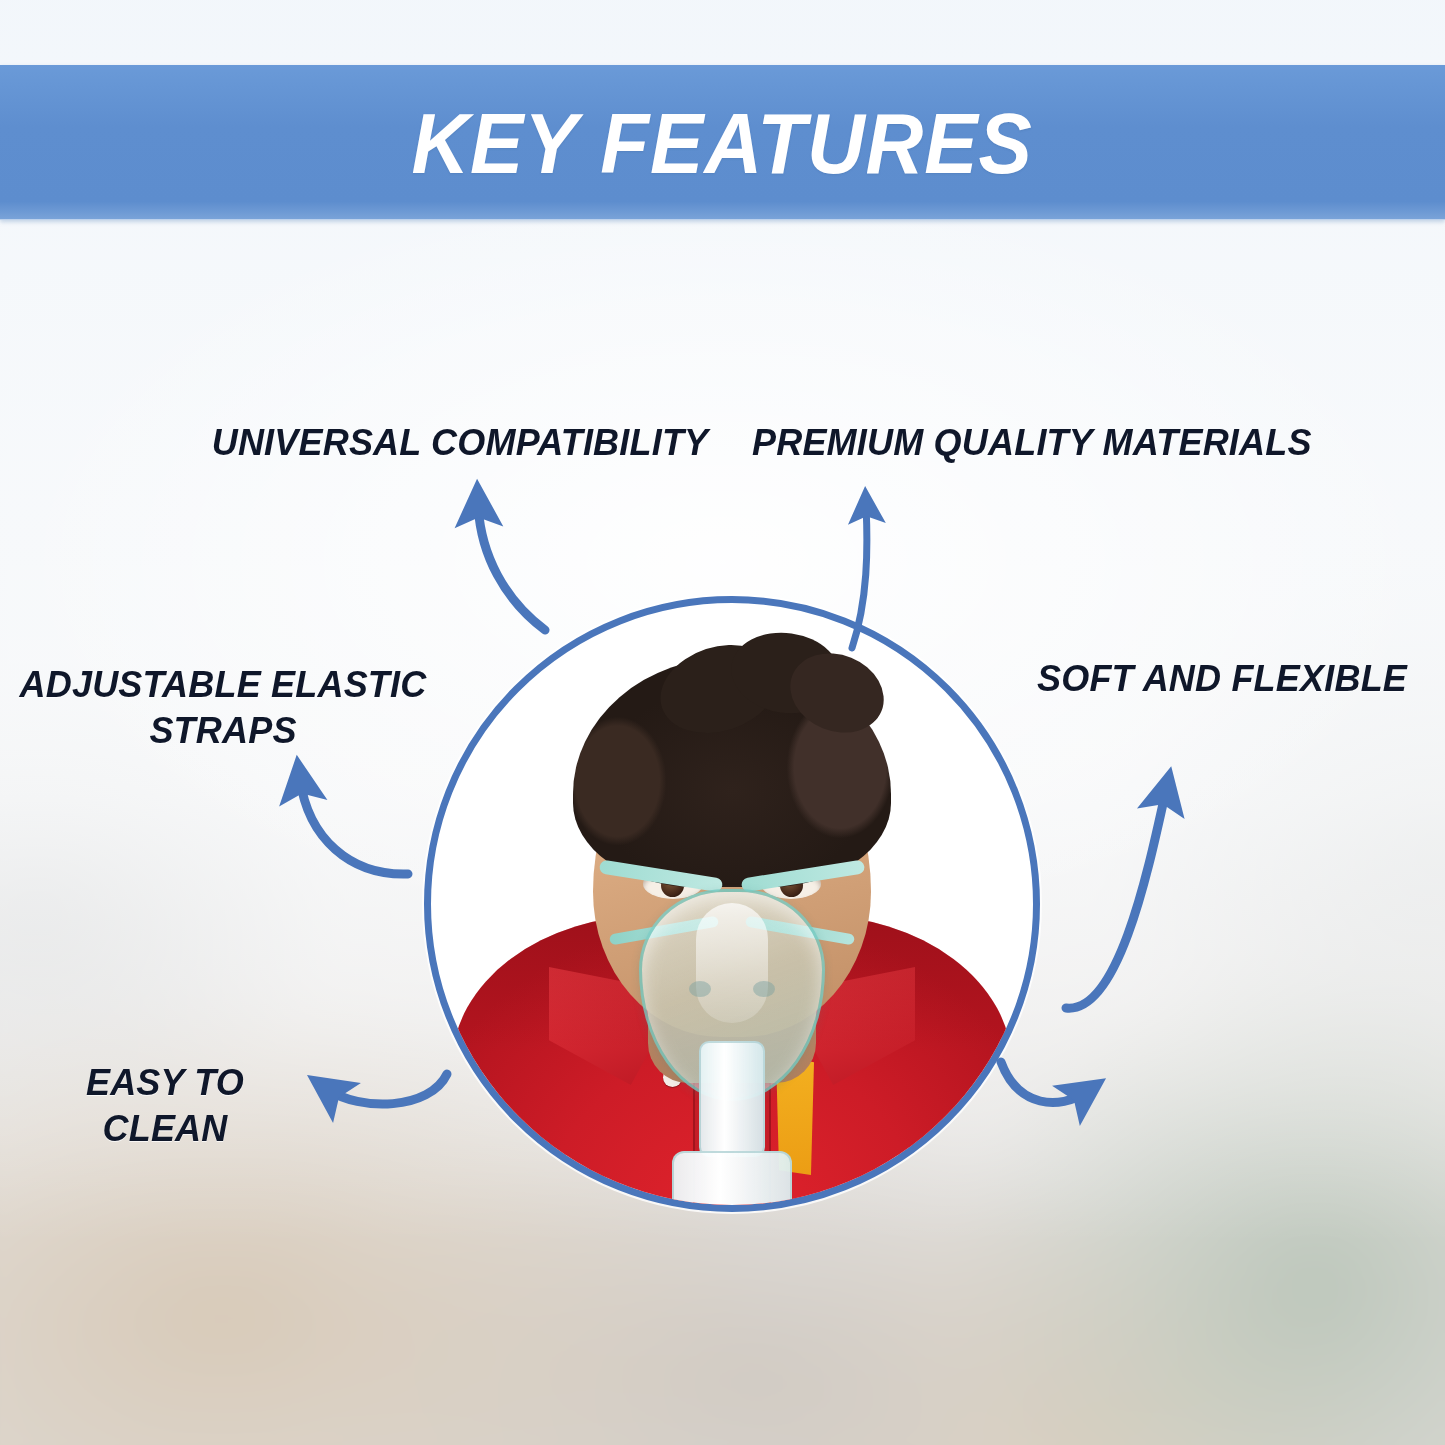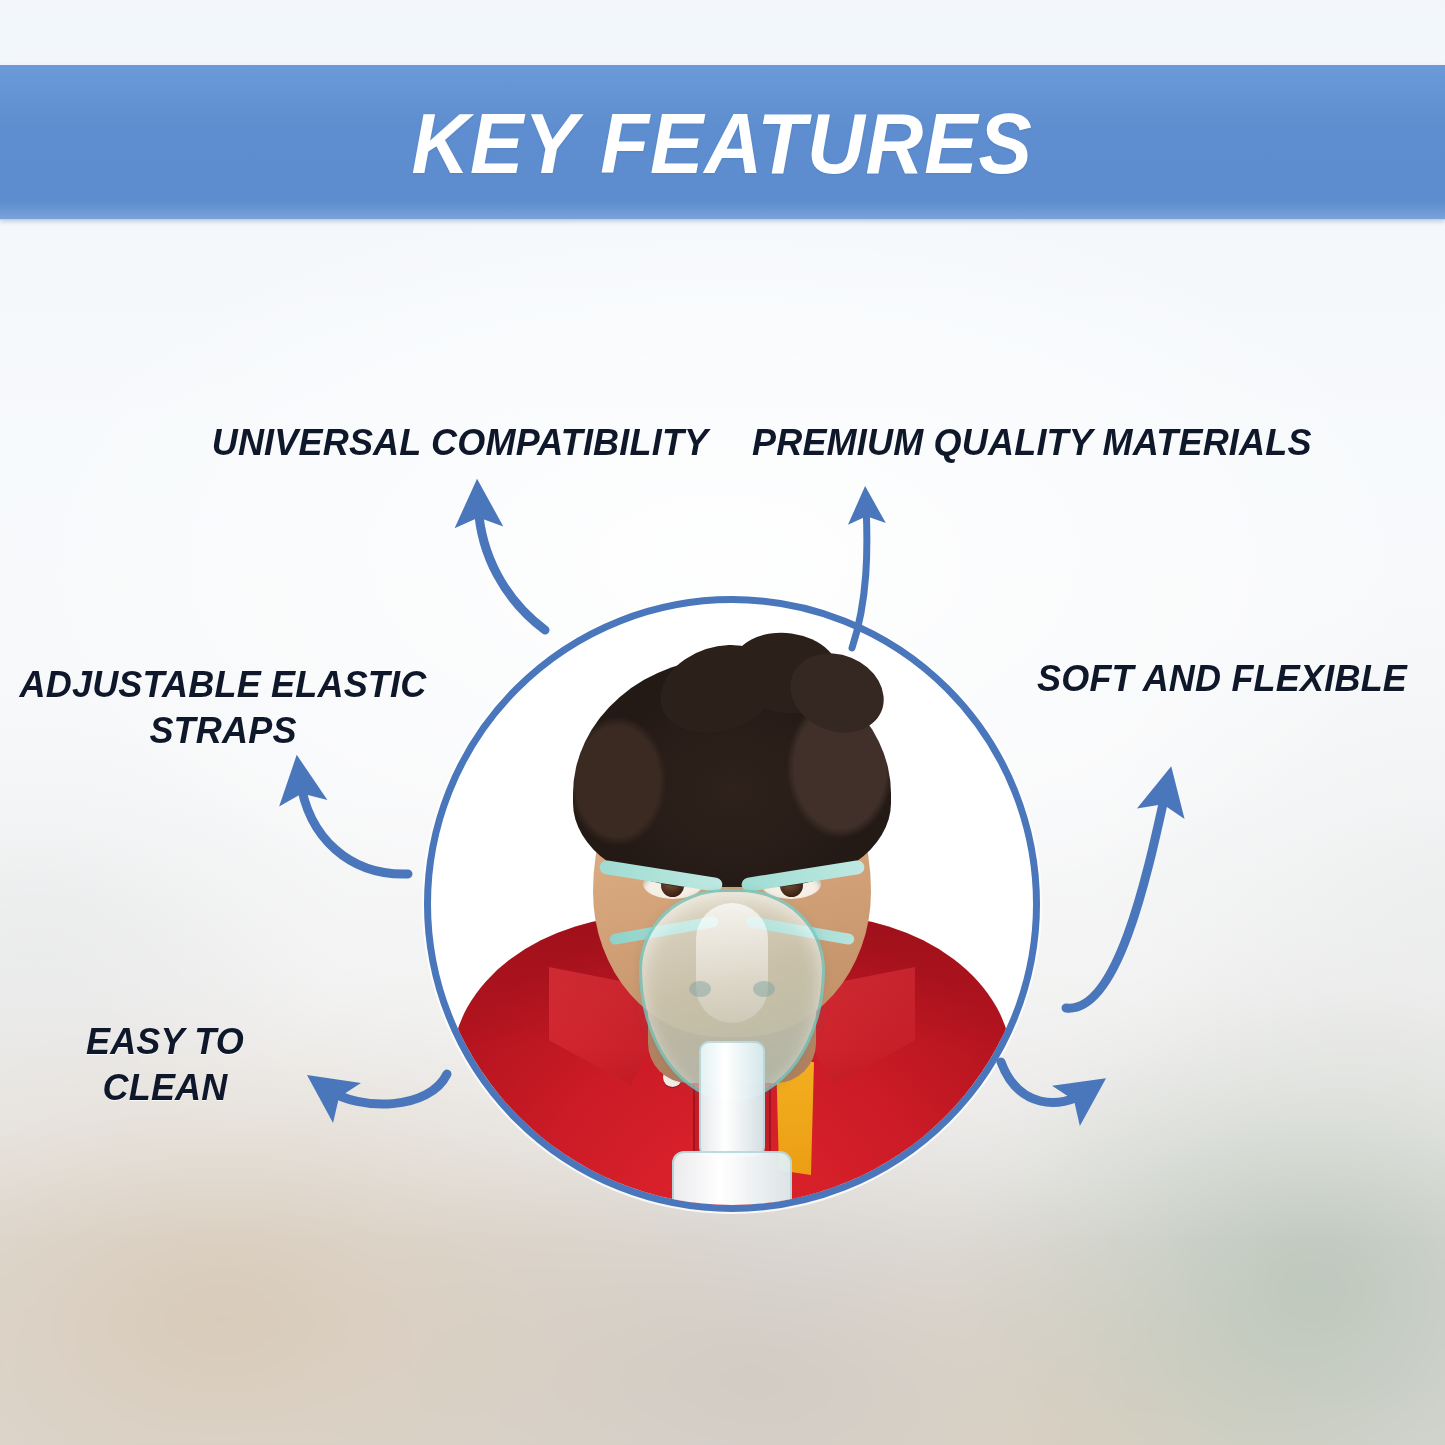--- a/index.html
+++ b/index.html
@@ -236,21 +236,21 @@
     font-size:36px;
     line-height:1.28;
     letter-spacing:.2px;
     text-shadow:0 1px 0 rgba(255,255,255,.75);
     white-space:pre-line;
   }
   .l-universal { left:200px;  top:420px;  width:520px; text-align:center; }
   .l-premium   { left:752px;  top:420px;  width:560px; text-align:left; }
   .l-straps    { left:18px;   top:662px;  width:410px; text-align:center; }
   .l-soft      { left:1020px; top:656px;  width:380px; text-align:center;margin-left:12px; }
-  .l-clean     { left:20px;   top:1019px; width:290px; text-align:center; }
+  .l-clean     { left:20px;   top:1060px; width:290px; text-align:center; }
   .l-medgrade  { left:1112px; top:1026px; width:320px; text-align:center; }
 
   
   .arrows{ position:absolute; inset:0; pointer-events:none; }
 </style>
 </head>
 <body>
 
 <div id="stage">
 

